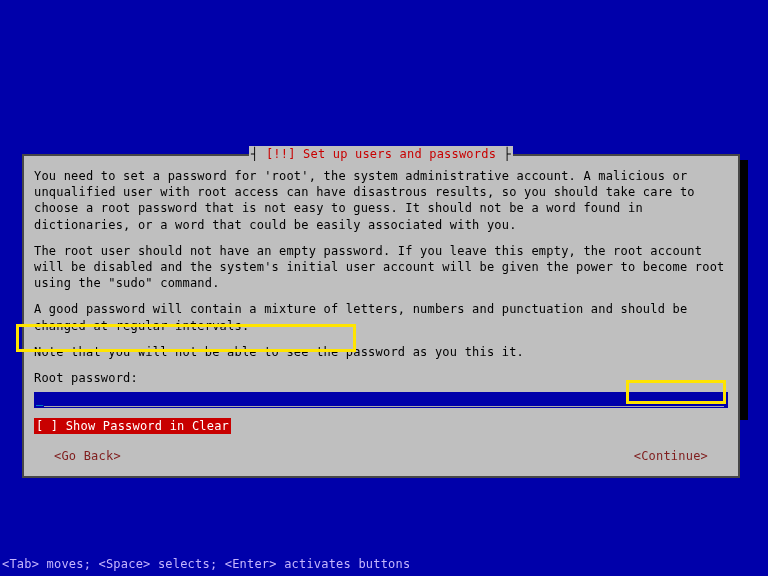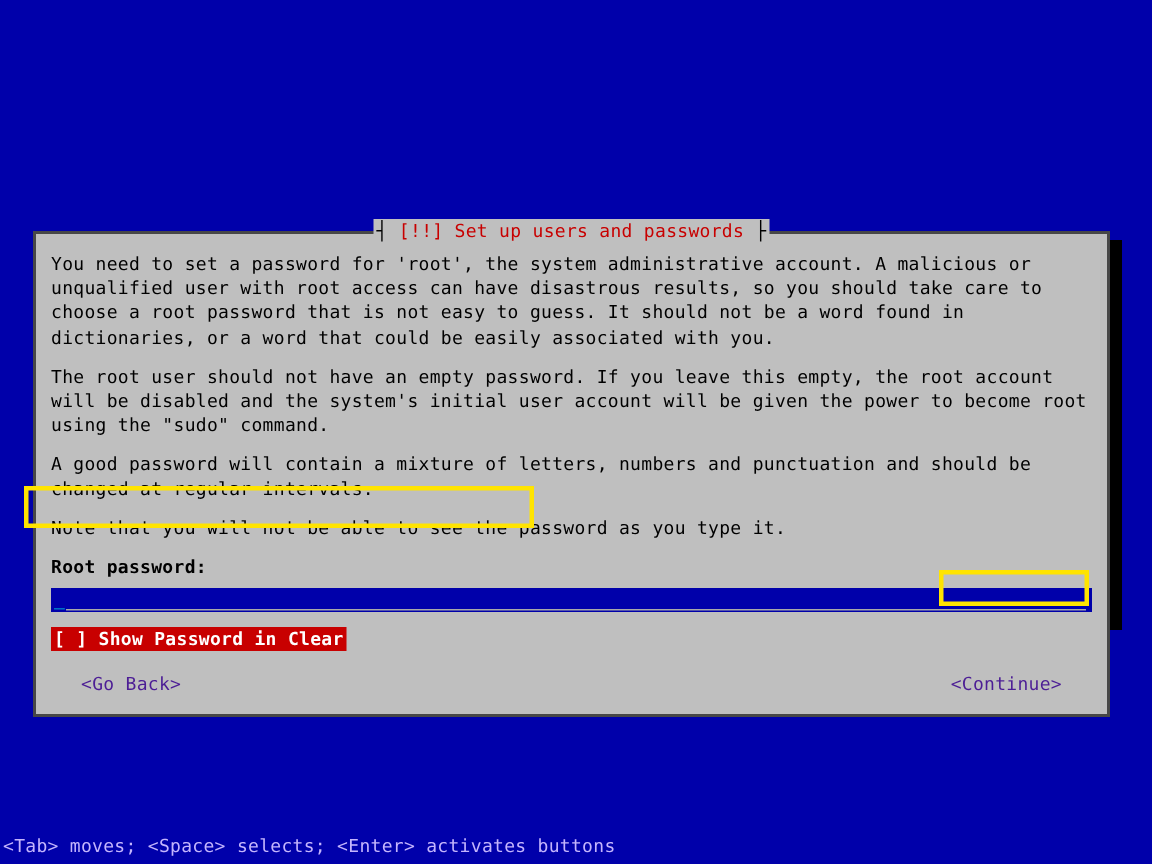--- a/index.html
+++ b/index.html
@@ -77,29 +77,28 @@
     right: 4px;
     bottom: 1px;
     border-bottom: 1px solid #a9a9a9;
   }
   .checkbox-row {
     display: inline-block;
     background: #c80000;
     color: #ffffff;
     padding: 0 2px;
     margin: 4px 0 10px 0;
-    font-weight: bold;
   }
   .nav-row {
     display: flex;
     justify-content: space-between;
     padding: 4px 20px 2px 20px;
   }
   .nav-btn {
-    color: #4c1d95;
+    color: #7f1d1d;
   }
   
   .yellow-box {
     position: absolute;
     border: 3px solid #ffe400;
     pointer-events: none;
     box-sizing: border-box;
   }
   .footer {
     position: absolute;
@@ -116,23 +115,23 @@
 <div class="dialog">
   <div class="title-wrap">
     <span class="title-inner">
       ┤ <span class="red"><span>[!!] </span><span>Set up users and passwords</span></span> ├
     </span>
   </div>
 
   <div class="para">You need to set a password for 'root', the system administrative account. A malicious or unqualified user with root access can have disastrous results, so you should take care to choose a root password that is not easy to guess. It should not be a word found in dictionaries, or a word that could be easily associated with you.</div>
   <div class="para">The root user should not have an empty password. If you leave this empty, the root account will be disabled and the system's initial user account will be given the power to become root using the "sudo" command.</div>
   <div class="para">A good password will contain a mixture of letters, numbers and punctuation and should be changed at regular intervals.</div>
-  <div class="para">Note that you will not be able to see the password as you type it.</div>
+  <div class="para">Note that you will not be able to see the password as you this it.</div>
 
-  <div class="para" style="margin-bottom:2px;font-weight:bold;">Root password:</div>
+  <div class="para" style="margin-bottom:2px;">Root password:</div>
 
   <div class="password-row">
     <span class="caret">_</span>
     <span></span>
     <div class="password-underline"></div>
   </div>
 
   <div class="checkbox-row">[ ] Show Password in Clear</div>
 
   <div class="nav-row">

